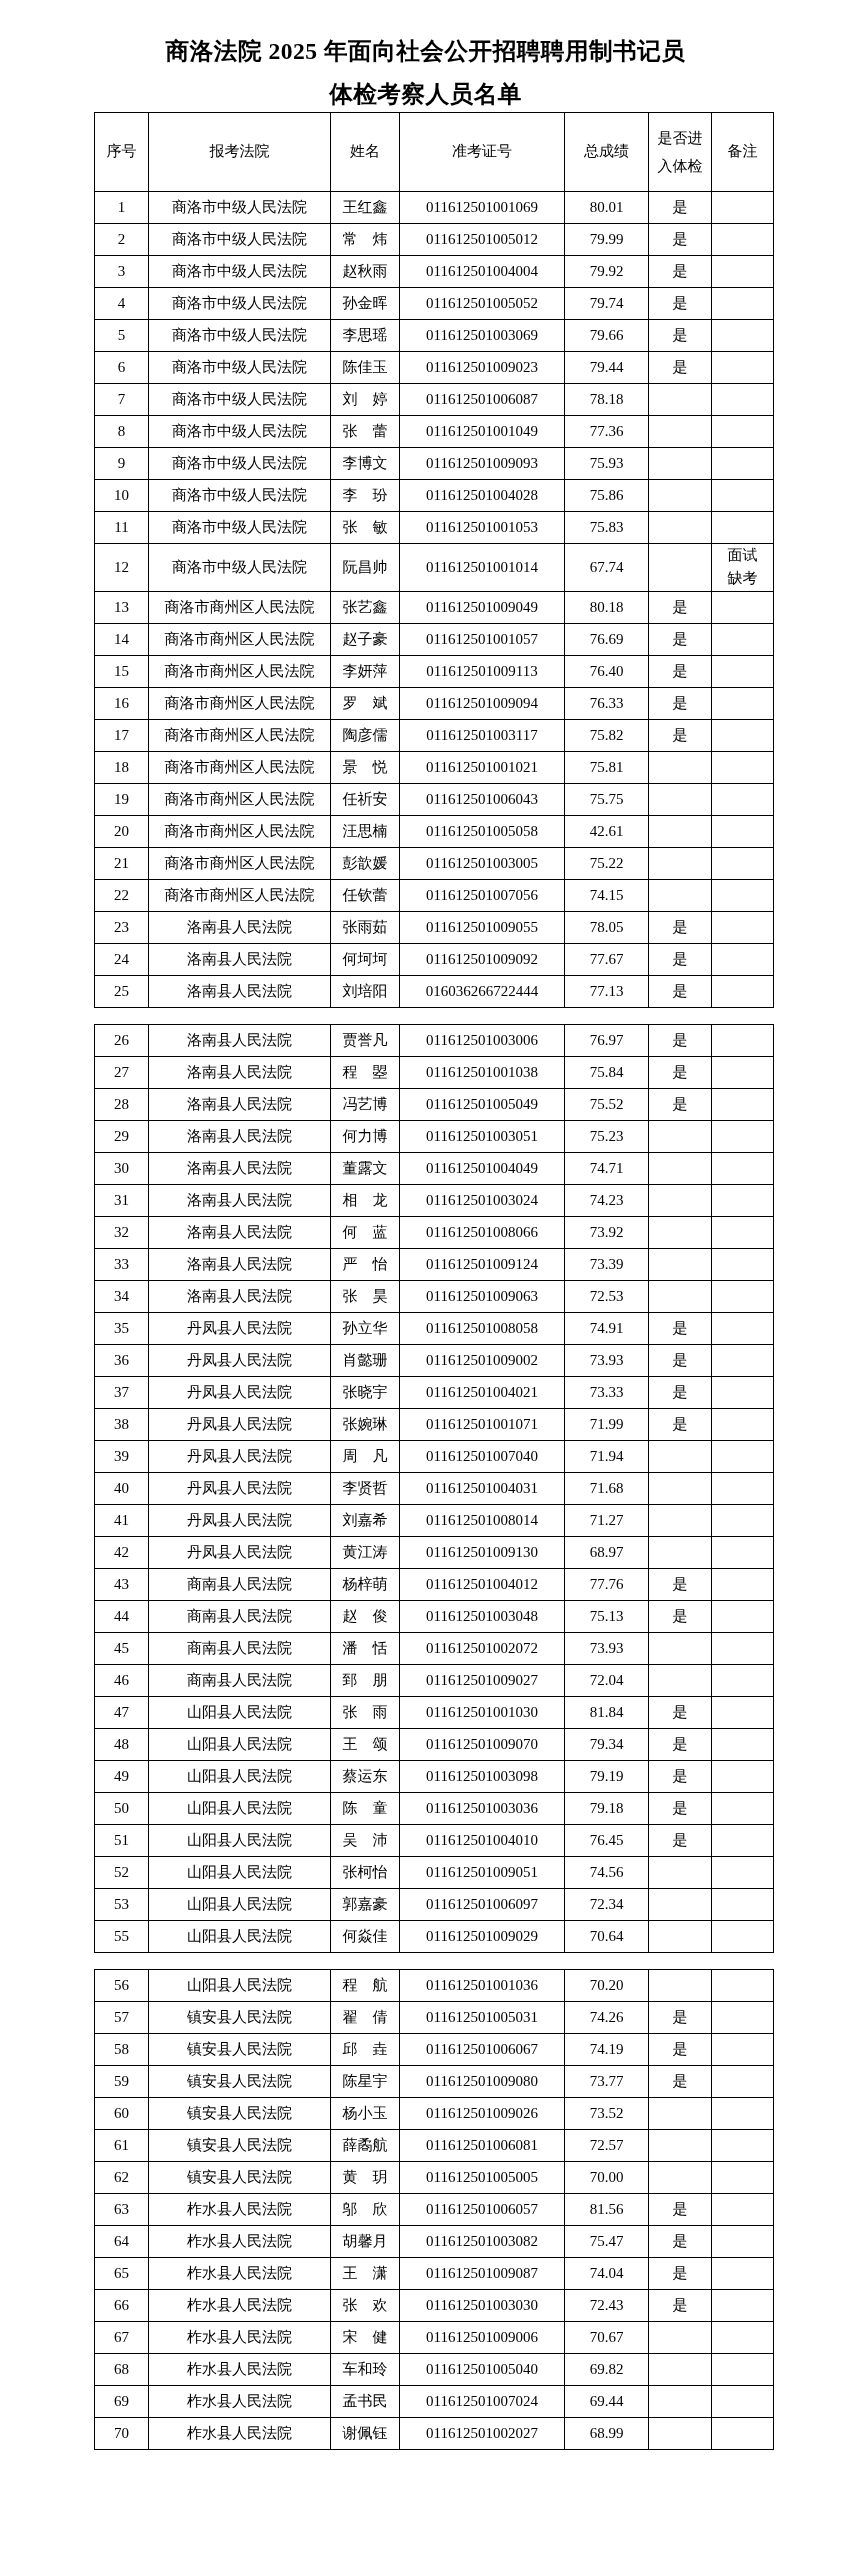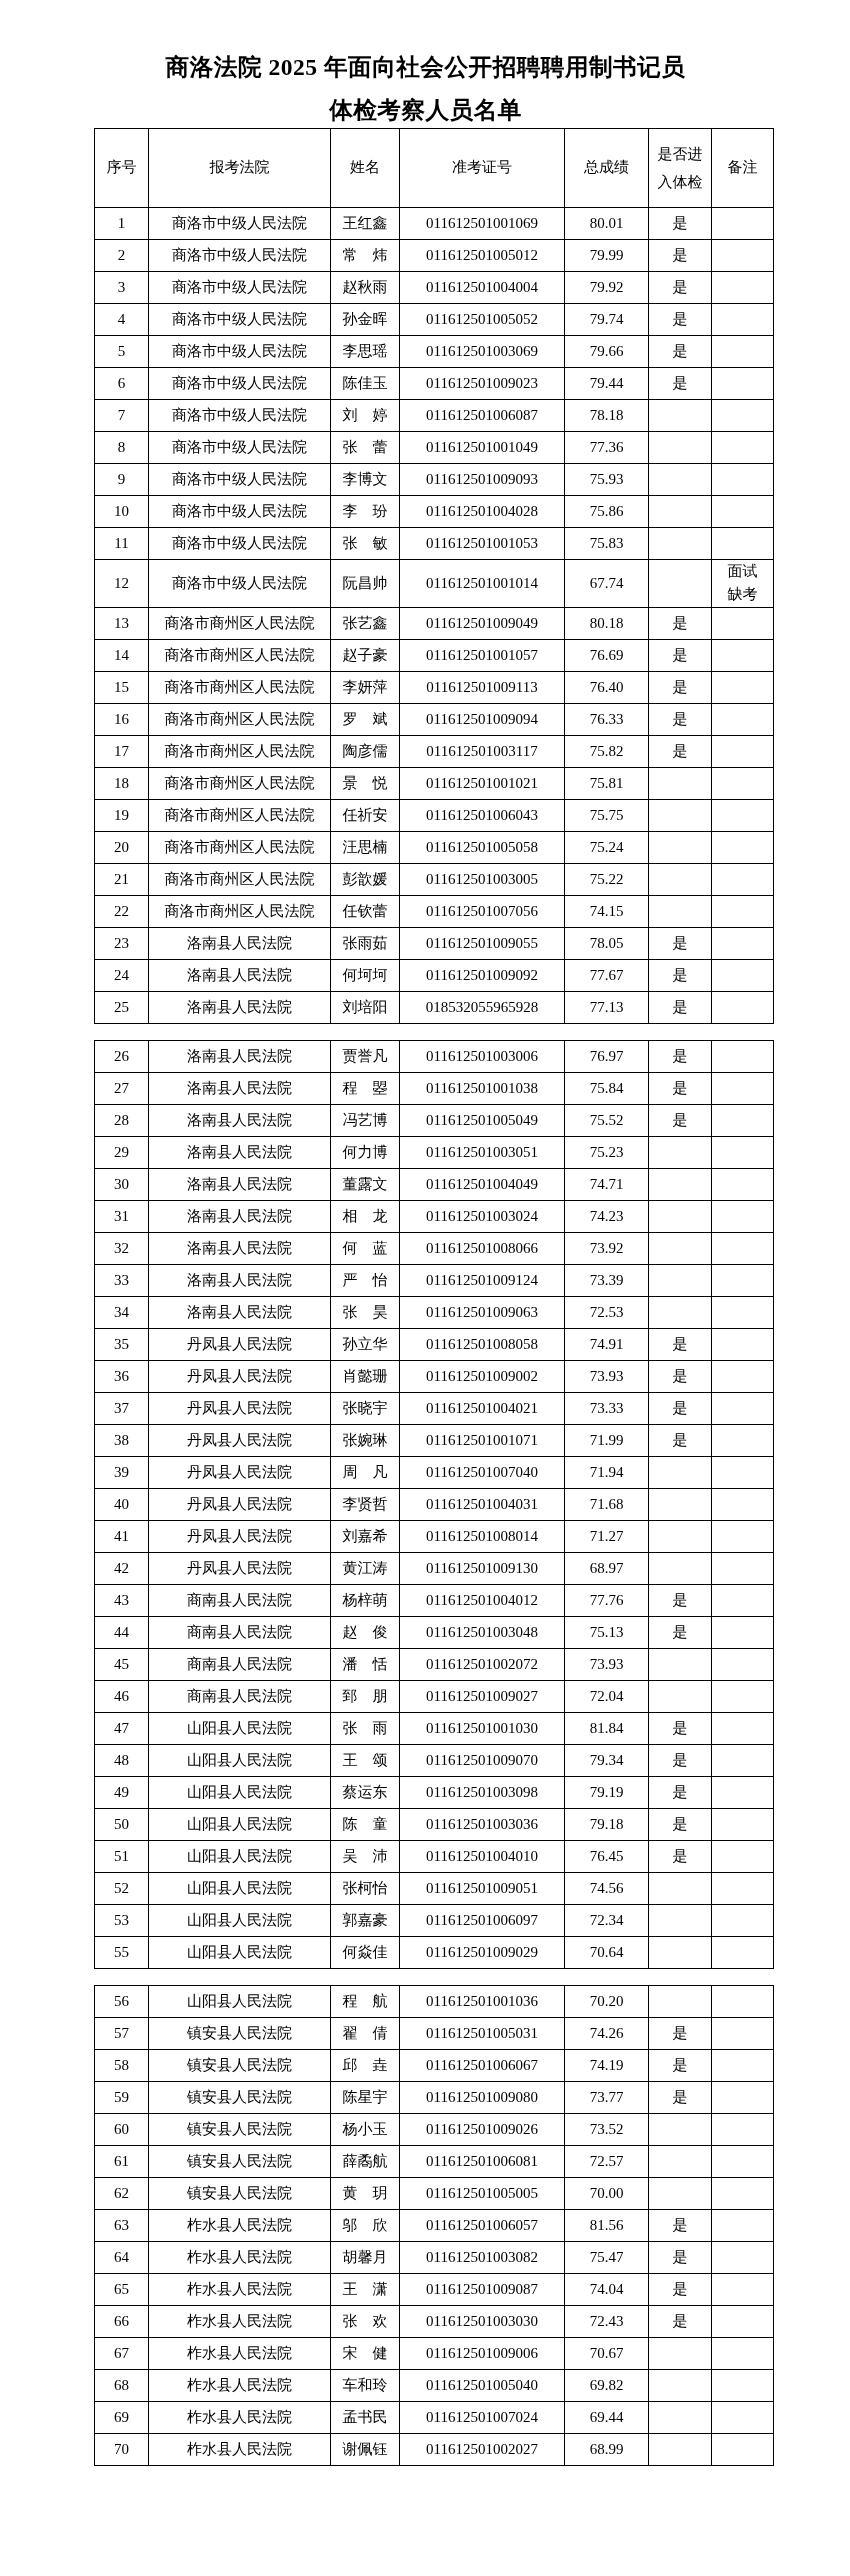--- a/index.html
+++ b/index.html
@@ -2,21 +2,21 @@
 <html style="font-size:8.6px"><head>
 <meta charset="utf-8">
 <style>
   html,body { margin:0; padding:0; background:#ffffff; }
   .page {
     position:relative; width:851px; height:2576px;
     background:#ffffff; overflow:hidden; color:#000;
     font-family:"Liberation Serif", serif;
   }
   .doc-title { text-align:center; font-weight:bold; font-size:23.6px; line-height:1; letter-spacing:0.5px; }
-  #title-line1 { padding-top:56px; }
+  #title-line1 { padding-top:40px; }
   #title-line2 { padding-top:19.3px; padding-bottom:5.4px; }
   table.chunk {
     border-collapse:collapse; table-layout:fixed;
     width:679px; margin-left:94px; background:#fff;
     border:1.6px solid #000;
   }
   table.chunk + table.chunk { margin-top:16px; }
   .chunk th, .chunk td {
     border:0.5px solid #000; padding:0;
     text-align:center; vertical-align:middle;
@@ -275,21 +275,21 @@
             <td class="cell-enter"></td>
             <td class="cell-remark">
               <div class="remark-inner"></div>
             </td>
           </tr>
           <tr class="data-row">
             <td class="cell-seq">20</td>
             <td class="cell-court">商洛市商州区人民法院</td>
             <td class="cell-name">汪思楠</td>
             <td class="cell-ticket">011612501005058</td>
-            <td class="cell-score">75.24</td>
+            <td class="cell-score">42.61</td>
             <td class="cell-enter"></td>
             <td class="cell-remark">
               <div class="remark-inner"></div>
             </td>
           </tr>
           <tr class="data-row">
             <td class="cell-seq">21</td>
             <td class="cell-court">商洛市商州区人民法院</td>
             <td class="cell-name">彭歆媛</td>
             <td class="cell-ticket">011612501003005</td>
@@ -329,21 +329,21 @@
             <td class="cell-score">77.67</td>
             <td class="cell-enter">是</td>
             <td class="cell-remark">
               <div class="remark-inner"></div>
             </td>
           </tr>
           <tr class="data-row">
             <td class="cell-seq">25</td>
             <td class="cell-court">洛南县人民法院</td>
             <td class="cell-name">刘培阳</td>
-            <td class="cell-ticket">018532055965928</td>
+            <td class="cell-ticket">016036266722444</td>
             <td class="cell-score">77.13</td>
             <td class="cell-enter">是</td>
             <td class="cell-remark">
               <div class="remark-inner"></div>
             </td>
           </tr>
         </tbody>
       </table>
       <table class="chunk">
         <colgroup>

